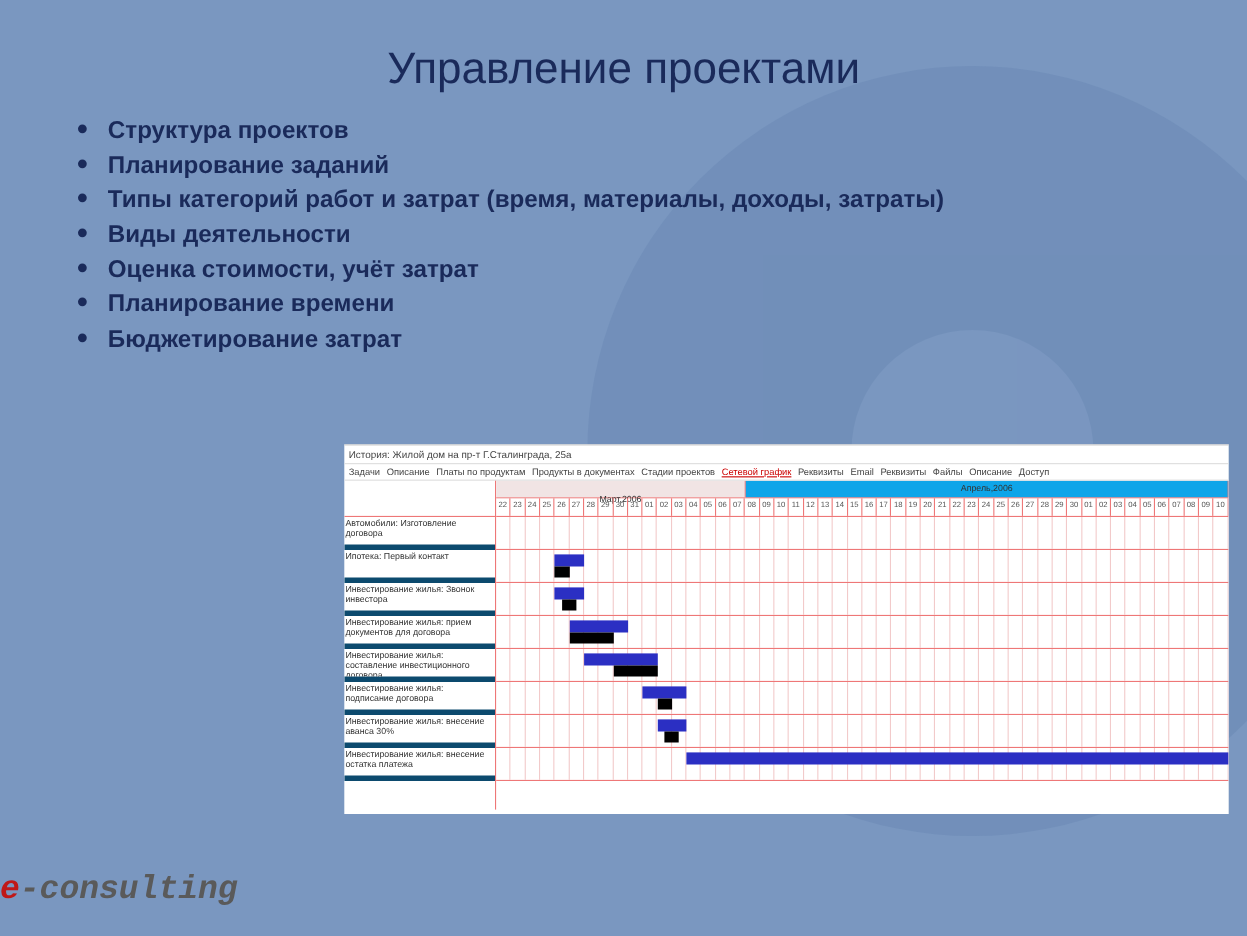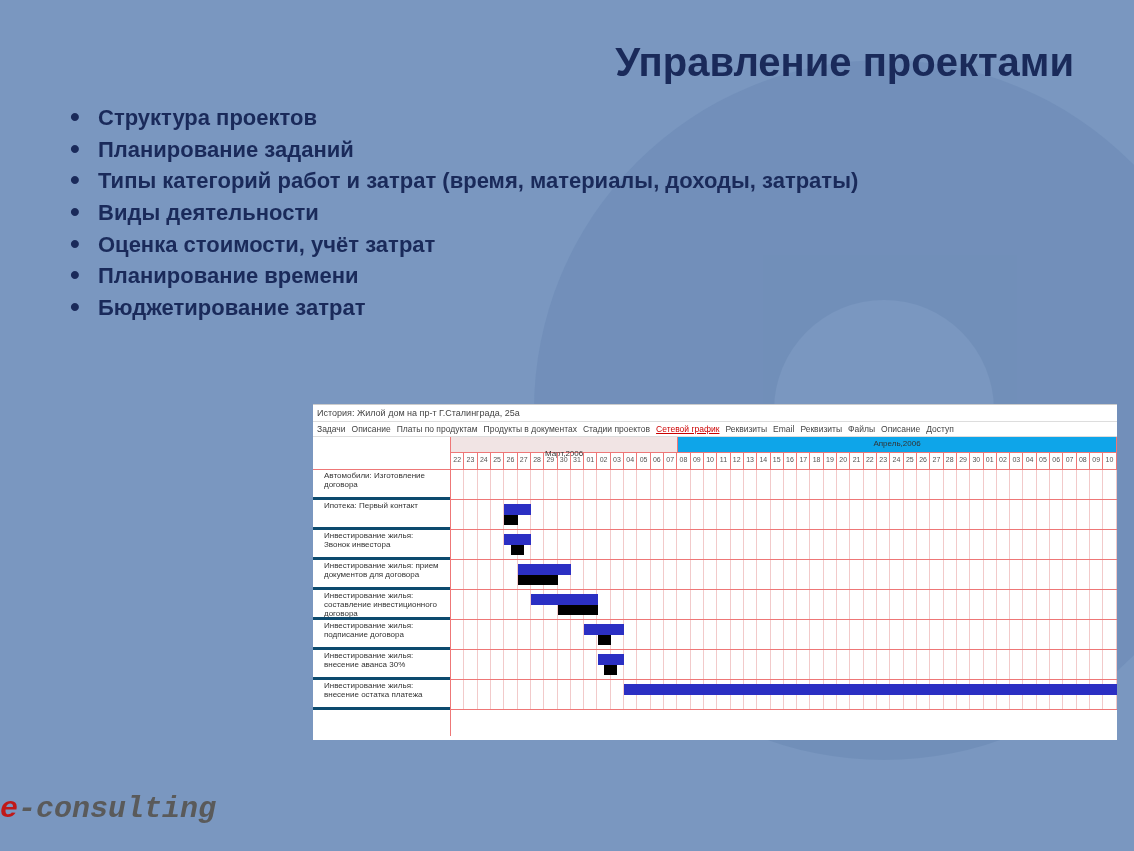--- a/index.html
+++ b/index.html
@@ -29,22 +29,22 @@
     border-radius:50%;
     top:240px;left:240px;
   }
   .slide {
     position: relative;
     padding: 40px 60px 0 60px;
   }
   h1.title {
     color: #1a2a5a;
     font-size: 40px;
-    font-weight: bold;
-    text-align: right;
+    font-weight: normal;
+    text-align: center;
     margin-bottom: 18px;
   }
   ul.bullets {
     list-style: none;
     color: #1a2a5a;
     font-size: 22px;
     font-weight: bold;
     line-height: 1.35;
     margin-left: 10px;
     max-width: 980px;
@@ -90,22 +90,22 @@
     height: calc(100% - 36px);
   }
   .gantt-left {
     width: 138px;
     border-right: 1px solid #e77;
     flex-shrink:0;
   }
   .gantt-left .lh-top { height: 33px; border-bottom:1px solid #e77; }
   .gantt-left .row {
     height: 30px;
-    border-bottom:3px solid #0c4a6e;
-    padding:2px 11px;
+    border-bottom:5px solid #0c4a6e;
+    padding:2px 1px;
     font-size:8px;
     line-height:1.1;
     overflow:hidden;
     color:#333;
   }
   .gantt-right {
     flex:1;
     overflow:hidden;
     position:relative;
   }

